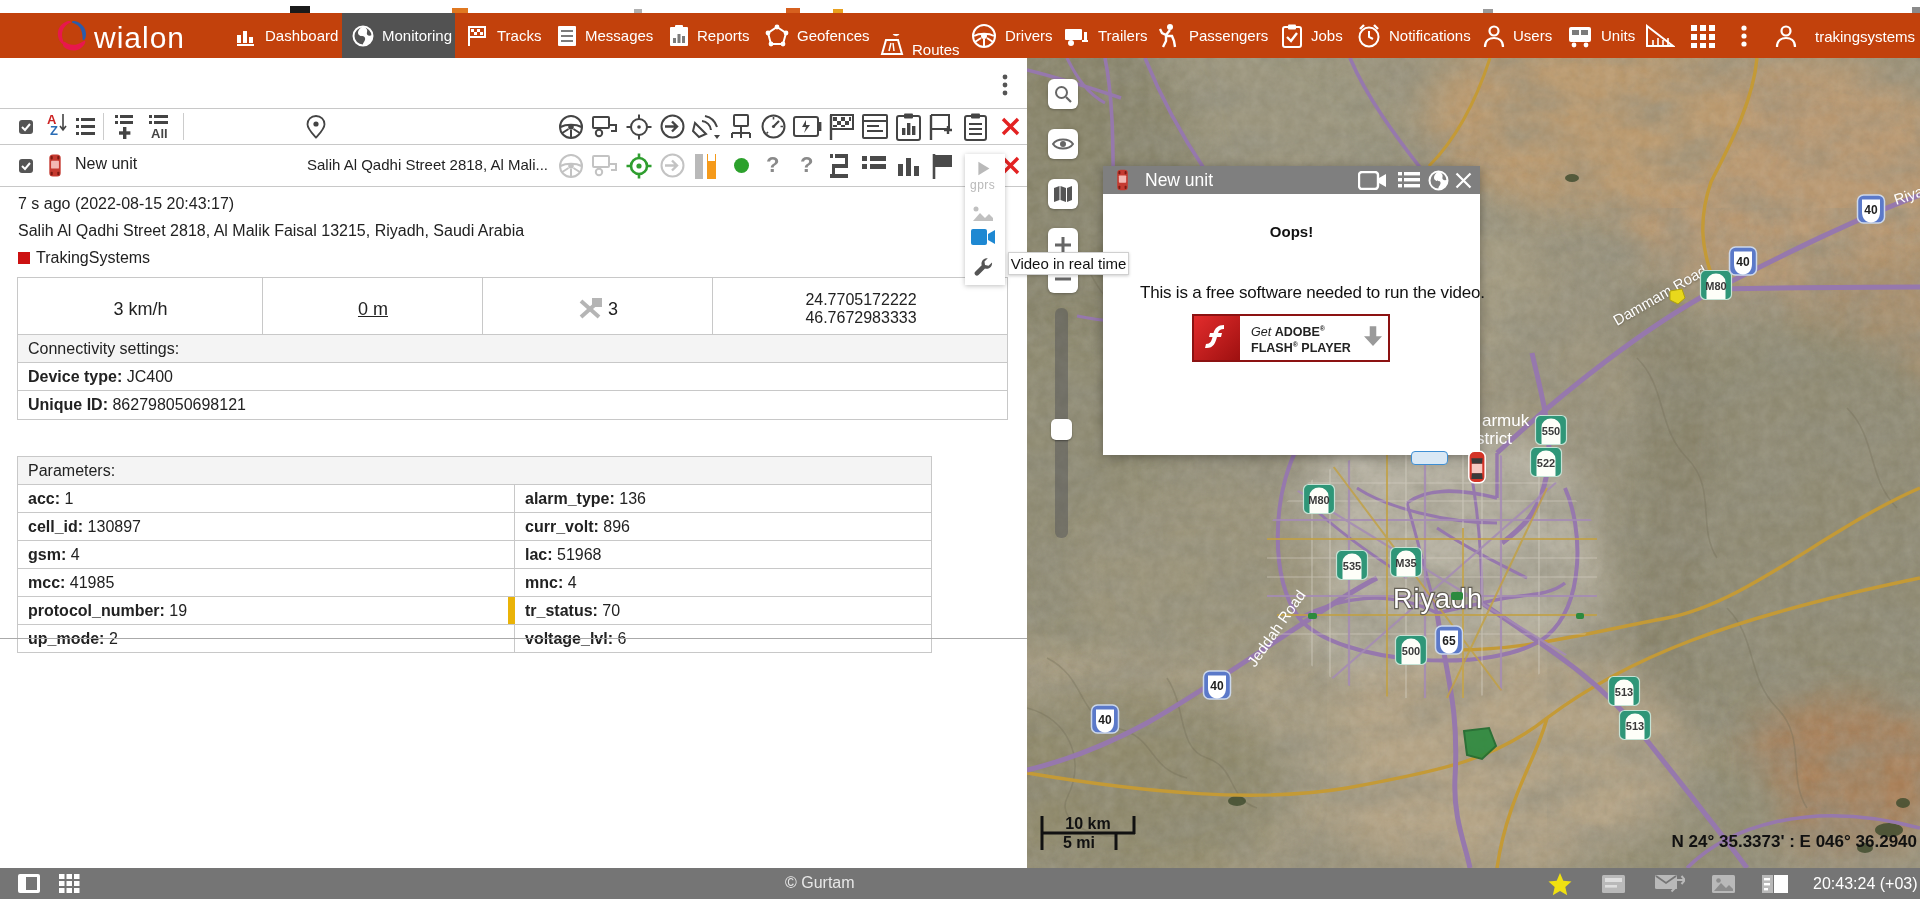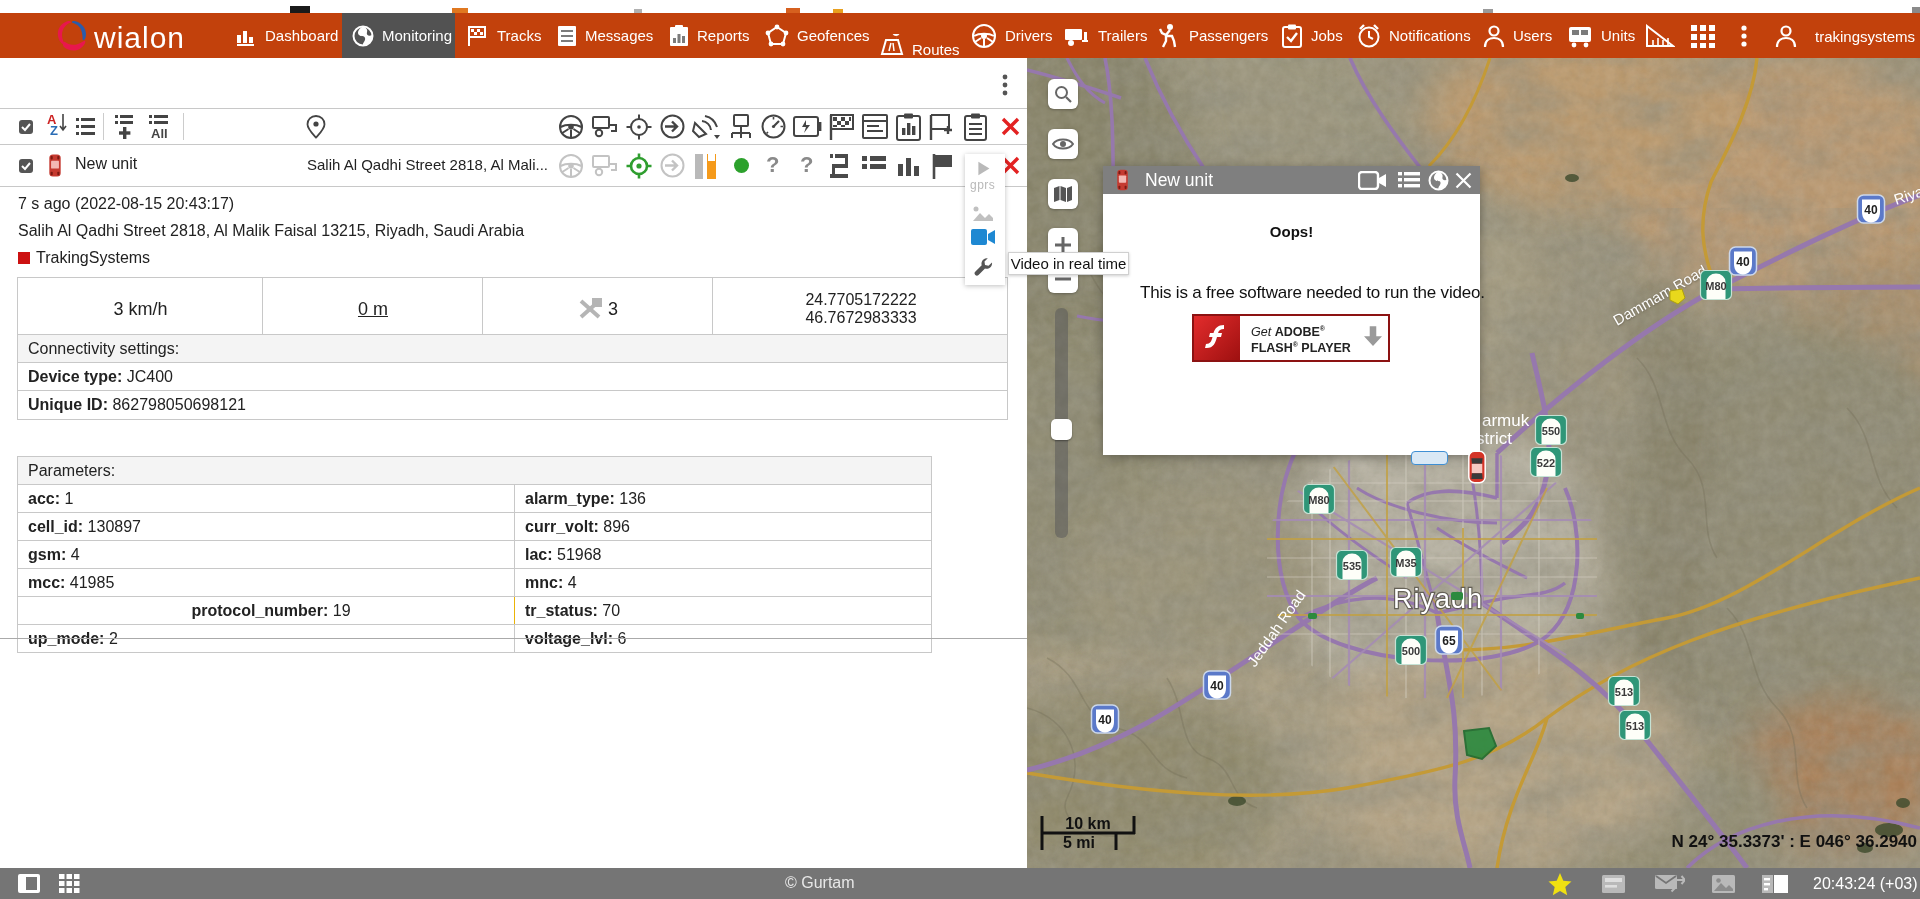--- a/index.html
+++ b/index.html
@@ -478,21 +478,21 @@
       </div>
     <div style="display:flex;border-bottom:1px solid #c8c8c8;">
         <div style="width:497px;height:27px;line-height:27px;padding-left:10px;border-right:1px solid #c8c8c8;"><b>gsm:</b> 4</div>
         <div style="height:27px;line-height:27px;padding-left:10px;"><b>lac:</b> 51968</div>
       </div>
     <div style="display:flex;border-bottom:1px solid #c8c8c8;">
         <div style="width:497px;height:27px;line-height:27px;padding-left:10px;border-right:1px solid #c8c8c8;"><b>mcc:</b> 41985</div>
         <div style="height:27px;line-height:27px;padding-left:10px;"><b>mnc:</b> 4</div>
       </div>
     <div style="display:flex;border-bottom:1px solid #c8c8c8;">
-        <div style="width:497px;height:27px;line-height:27px;padding-left:10px;border-right:1px solid #eab308;text-align:center;"><b>protocol_number:</b> 19</div>
+        <div style="width:497px;height:27px;line-height:27px;padding-left:10px;border-right:7px solid #eab308;"><b>protocol_number:</b> 19</div>
         <div style="height:27px;line-height:27px;padding-left:10px;"><b>tr_status:</b> 70</div>
       </div>
     <div style="display:flex;">
         <div style="width:497px;height:27px;line-height:27px;padding-left:10px;border-right:1px solid #c8c8c8;"><b>up_mode:</b> 2</div>
         <div style="height:27px;line-height:27px;padding-left:10px;"><b>voltage_lvl:</b> 6</div>
       </div>
   </div>
   <div class="hairline" style="left:0;top:580px;width:1027px;height:1px;background:#aaa;"></div>
 </div>
 

